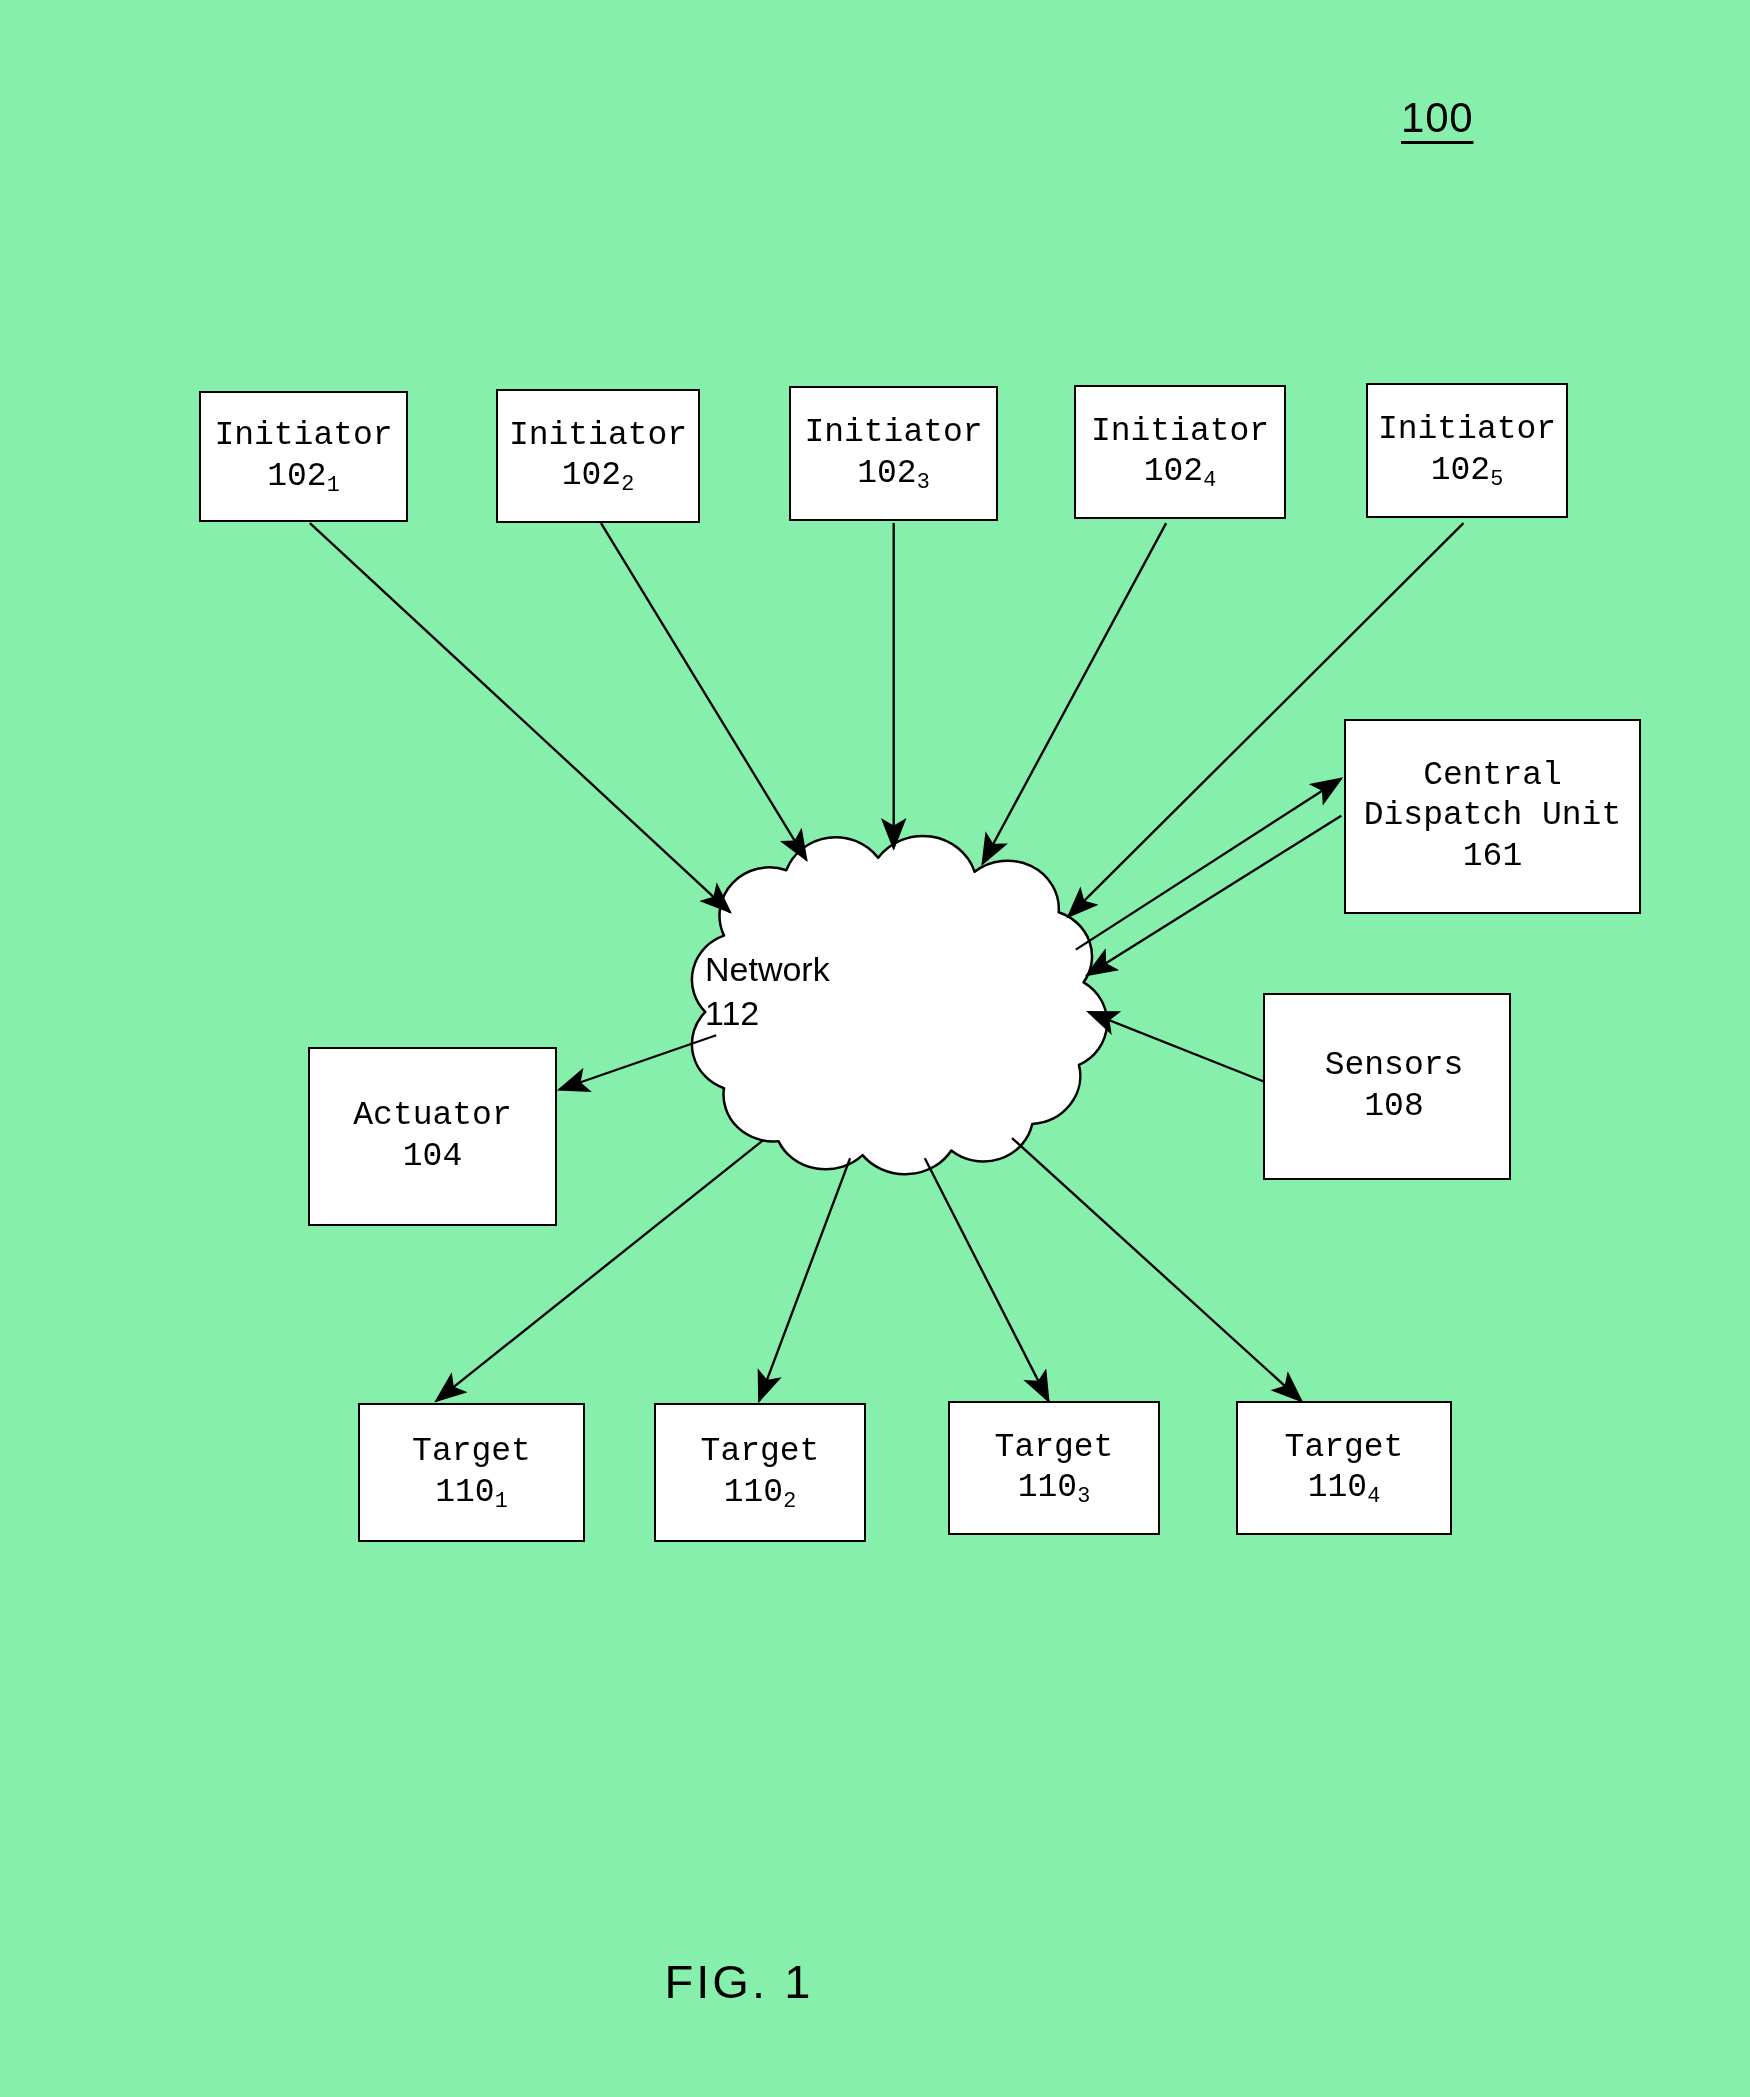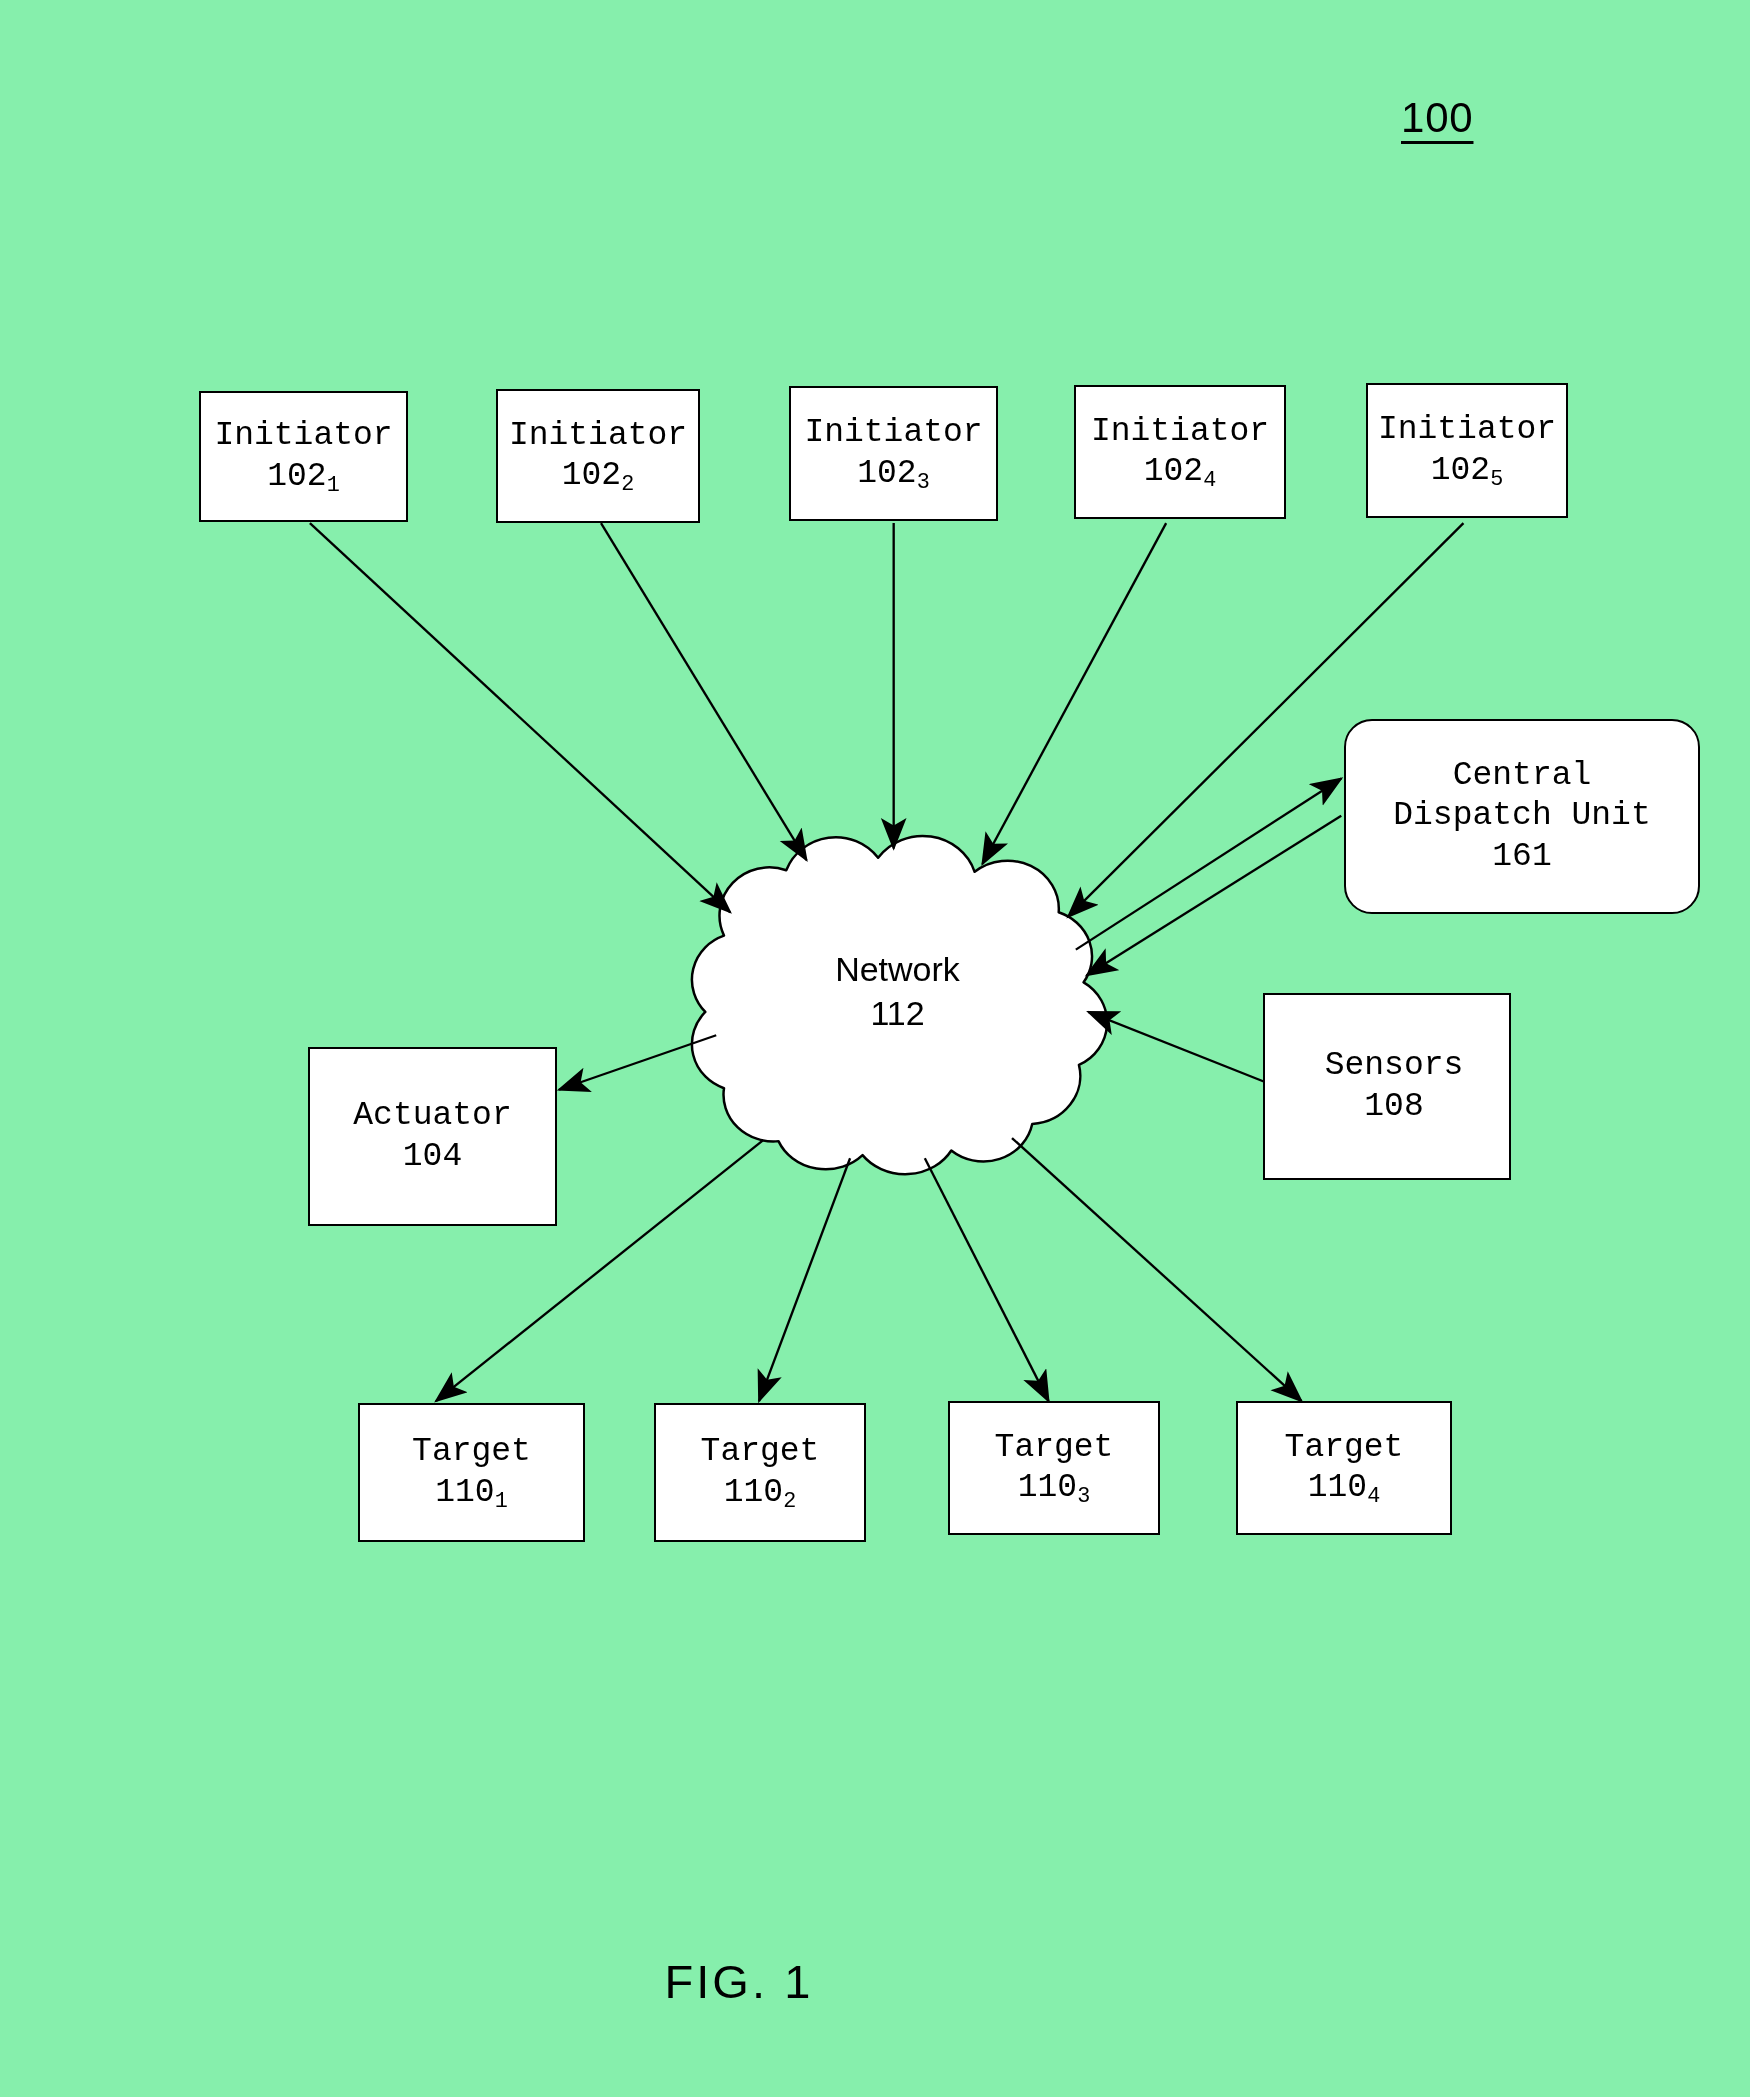--- a/index.html
+++ b/index.html
@@ -73,21 +73,21 @@
     font-size: 0.66em;
     vertical-align: -0.28em;
     line-height: 0;
   }
   
   #cloud-label {
     position: absolute;
     left: 705px;
     top: 948px;
     width: 385px;
-    text-align: center;
+    text-align: left;
     font-size: 34px;
     line-height: 1.28;
     z-index: 6;
   }
   #cloud-label span { display: block; white-space: nowrap; }
 </style>
 </head>
 <body>
 
 <div id="page">
@@ -170,21 +170,21 @@
   <div class="node" style="left:1074px; top:385px; width:212px; height:134px;">
     <span class="line1">Initiator</span>
     <span class="line2"><b style="font-weight:normal">102</b><sub>4</sub></span>
   </div>
 
   <div class="node" style="left:1366px; top:383px; width:202px; height:135px;">
     <span class="line1">Initiator</span>
     <span class="line2"><b style="font-weight:normal">102</b><sub>5</sub></span>
   </div>
 
-  <div class="node" style="left:1344px; top:719px; width:356px; height:195px;border-radius:28px;">
+  <div class="node" style="left:1344px; top:719px; width:297px; height:195px;">
     <span class="line1">Central</span>
     <span class="line1">Dispatch Unit</span>
     <span class="line2">161</span>
   </div>
 
   <div class="node" style="left:1263px; top:993px; width:248px; height:187px;padding-left:14px;">
     <span class="line1">Sensors</span>
     <span class="line2">108</span>
   </div>
 

